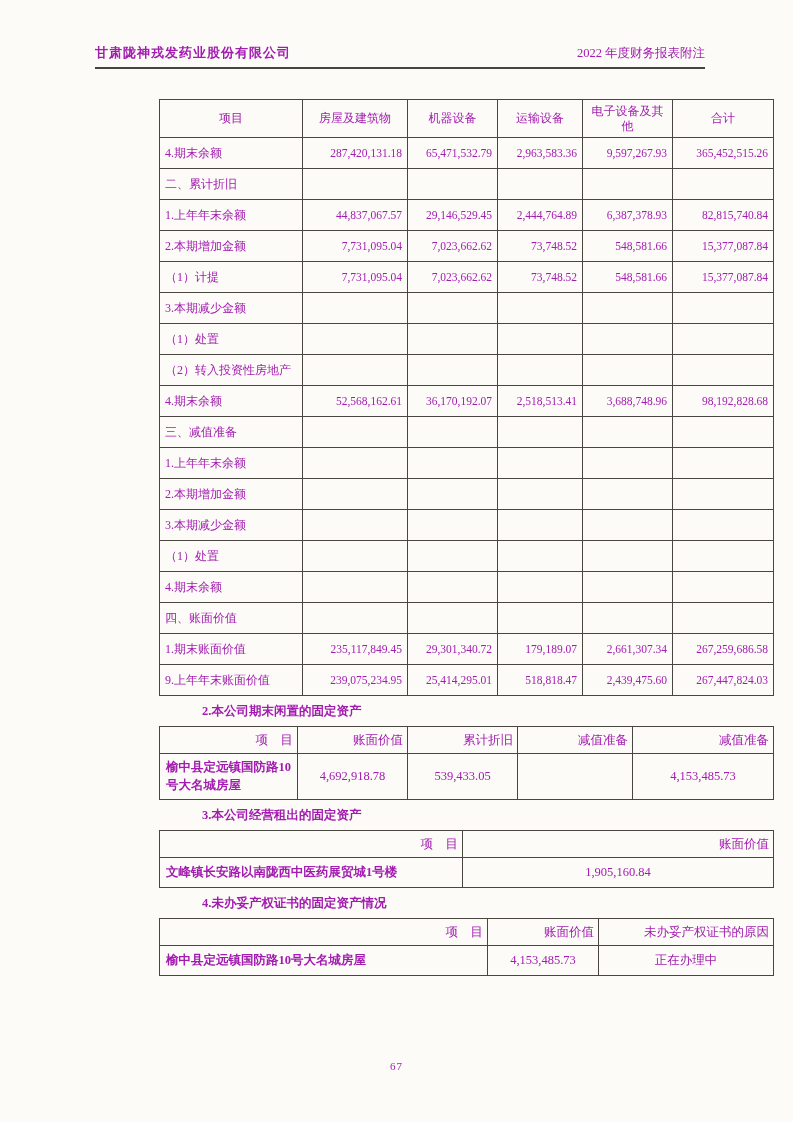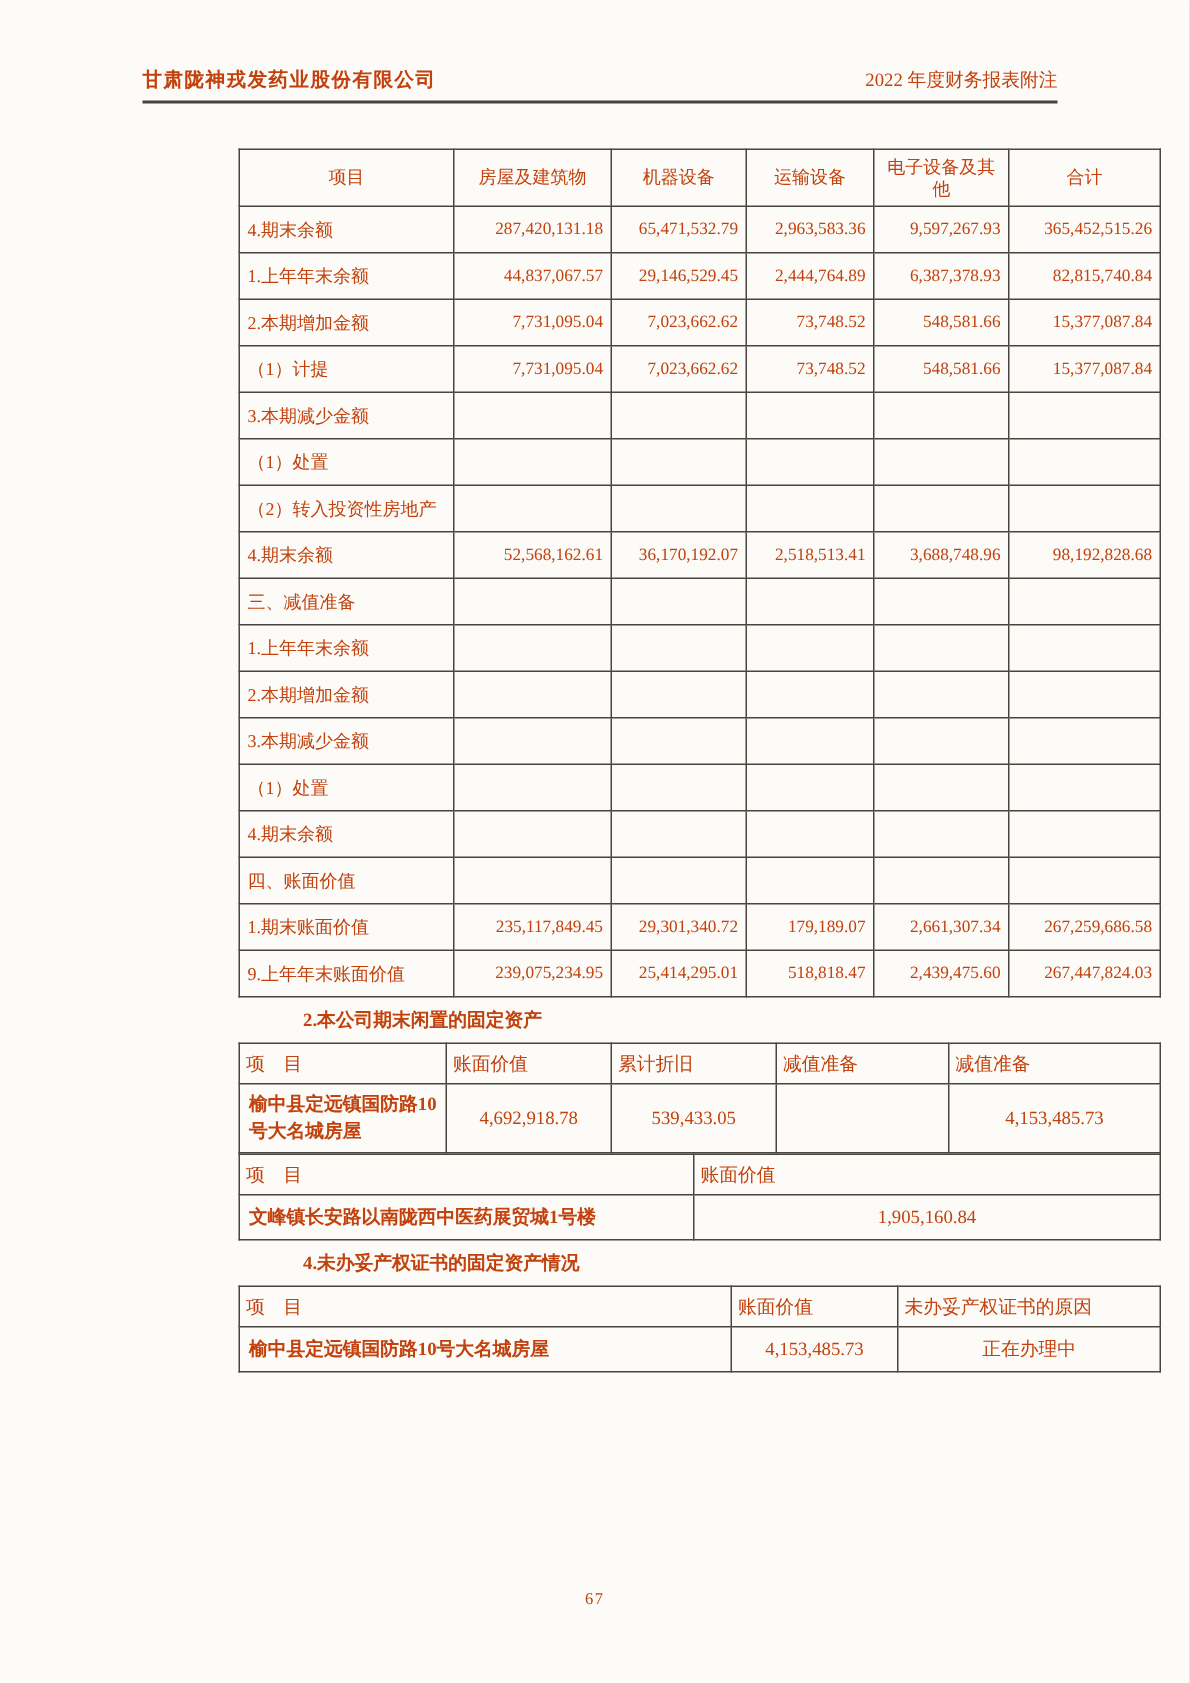--- a/index.html
+++ b/index.html
@@ -1,19 +1,19 @@
 <!DOCTYPE html>
 <html><head>
 <meta charset="utf-8">
 <style>
   * { margin:0; padding:0; box-sizing:border-box; }
   html,body { background:#e9e9e7; }
   .page {
     width:793px; height:1122px; position:relative; margin:0 auto;
-    background:#fcfbf8; color:#c2410c;
+    background:#fcfbf8; color:#a21caf;
     font-family:"Liberation Serif","DejaVu Serif",serif;
     overflow:hidden;
     box-shadow:0 0 4px rgba(0,0,0,.25);
   }
   .page-header {
     position:absolute; left:95px; top:44px; width:610px;
     display:flex; justify-content:space-between; align-items:flex-end;
     border-bottom:2px solid #46443e; padding-bottom:5px;
   }
   .company { font-size:13px; font-weight:bold; letter-spacing:1px; }
@@ -25,21 +25,21 @@
 
   table.main { font-size:12px; }
   table.main th { font-weight:normal; text-align:center; height:38px; padding:2px 4px; line-height:1.25; }
   table.main td { height:31px; padding:1px 5px; }
   td.lbl { text-align:left; }
   td.num { text-align:right; font-size:11.5px; padding-right:6px; }
 
   .sec-heading { font-size:12.5px; font-weight:bold; margin:7px 0 6px 43px; }
 
   table.sub { font-size:12.5px; }
-  table.sub th { font-weight:normal; text-align:left; height:27px; padding:2px 4px; }
+  table.sub th { font-weight:normal; text-align:right; height:27px; padding:2px 4px; }
   table.sub td { padding:3px 6px; }
   td.item { text-align:left; font-weight:bold; height:46px; line-height:1.4; }
   td.item.single { height:30px; }
   td.ctr { text-align:center; }
 
   .page-number {
     position:absolute; left:0; right:0; bottom:50px;
     text-align:center; font-size:11px; letter-spacing:1px;
   }
 </style>
@@ -77,20 +77,28 @@
       <tbody>
         <tr>
           <td class="lbl">4.期末余额</td>
           <td class="num">287,420,131.18</td>
           <td class="num">65,471,532.79</td>
           <td class="num">2,963,583.36</td>
           <td class="num">9,597,267.93</td>
           <td class="num">365,452,515.26</td>
         </tr>
         <tr>
+          <td class="lbl">二、累计折旧</td>
+          <td class="num"></td>
+          <td class="num"></td>
+          <td class="num"></td>
+          <td class="num"></td>
+          <td class="num"></td>
+        </tr>
+        <tr>
           <td class="lbl">1.上年年末余额</td>
           <td class="num">44,837,067.57</td>
           <td class="num">29,146,529.45</td>
           <td class="num">2,444,764.89</td>
           <td class="num">6,387,378.93</td>
           <td class="num">82,815,740.84</td>
         </tr>
         <tr>
           <td class="lbl">2.本期增加金额</td>
           <td class="num">7,731,095.04</td>
@@ -237,20 +245,21 @@
         <tr>
           <td class="item">榆中县定远镇国防路10号大名城房屋</td>
           <td class="ctr">4,692,918.78</td>
           <td class="ctr">539,433.05</td>
           <td class="ctr"></td>
           <td class="ctr">4,153,485.73</td>
         </tr>
       </tbody>
     </table>
 
+    <div class="sec-heading">3.本公司经营租出的固定资产</div>
 
     <table class="t sub">
       <colgroup>
         <col style="width:303px">
           <col style="width:311px">
       </colgroup>
       <thead>
         <tr>
           <th>项　目</th>
           <th>账面价值</th>

